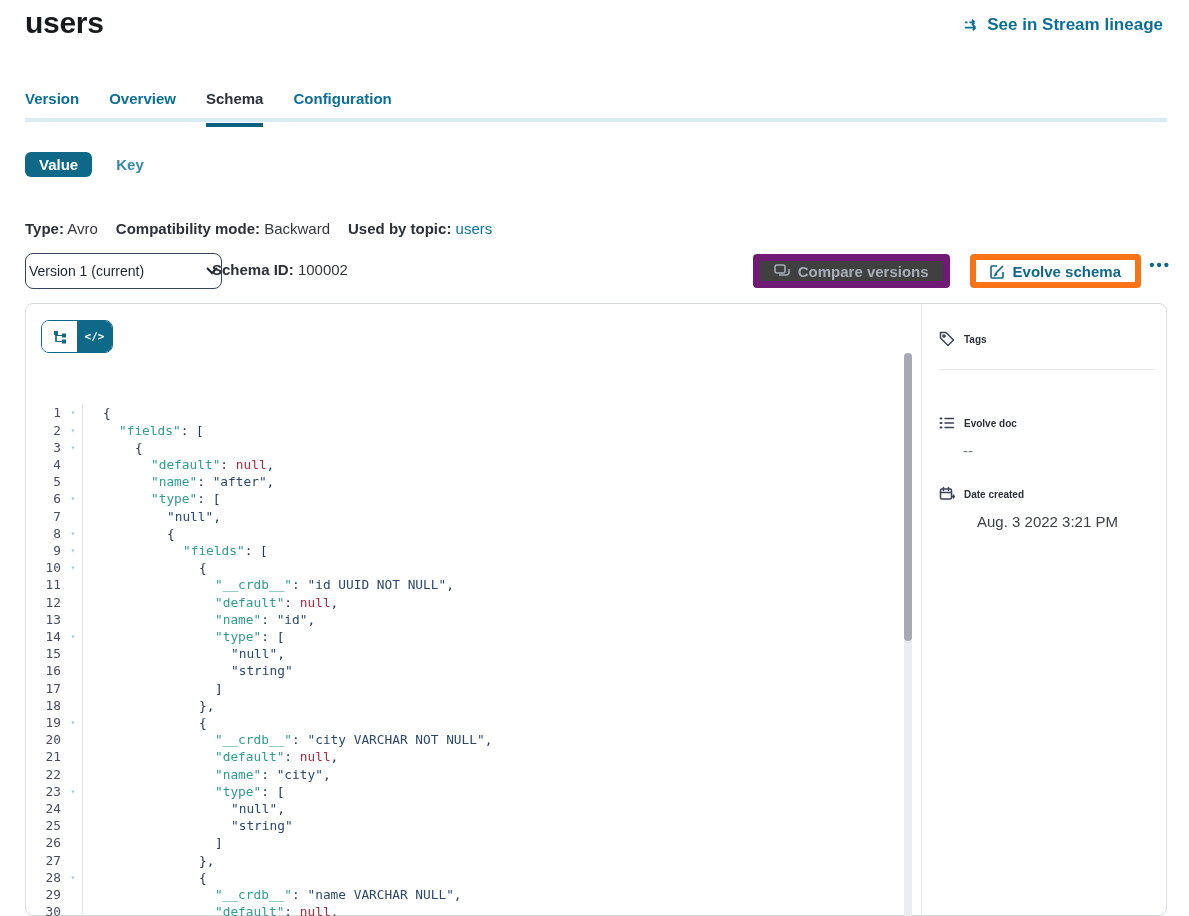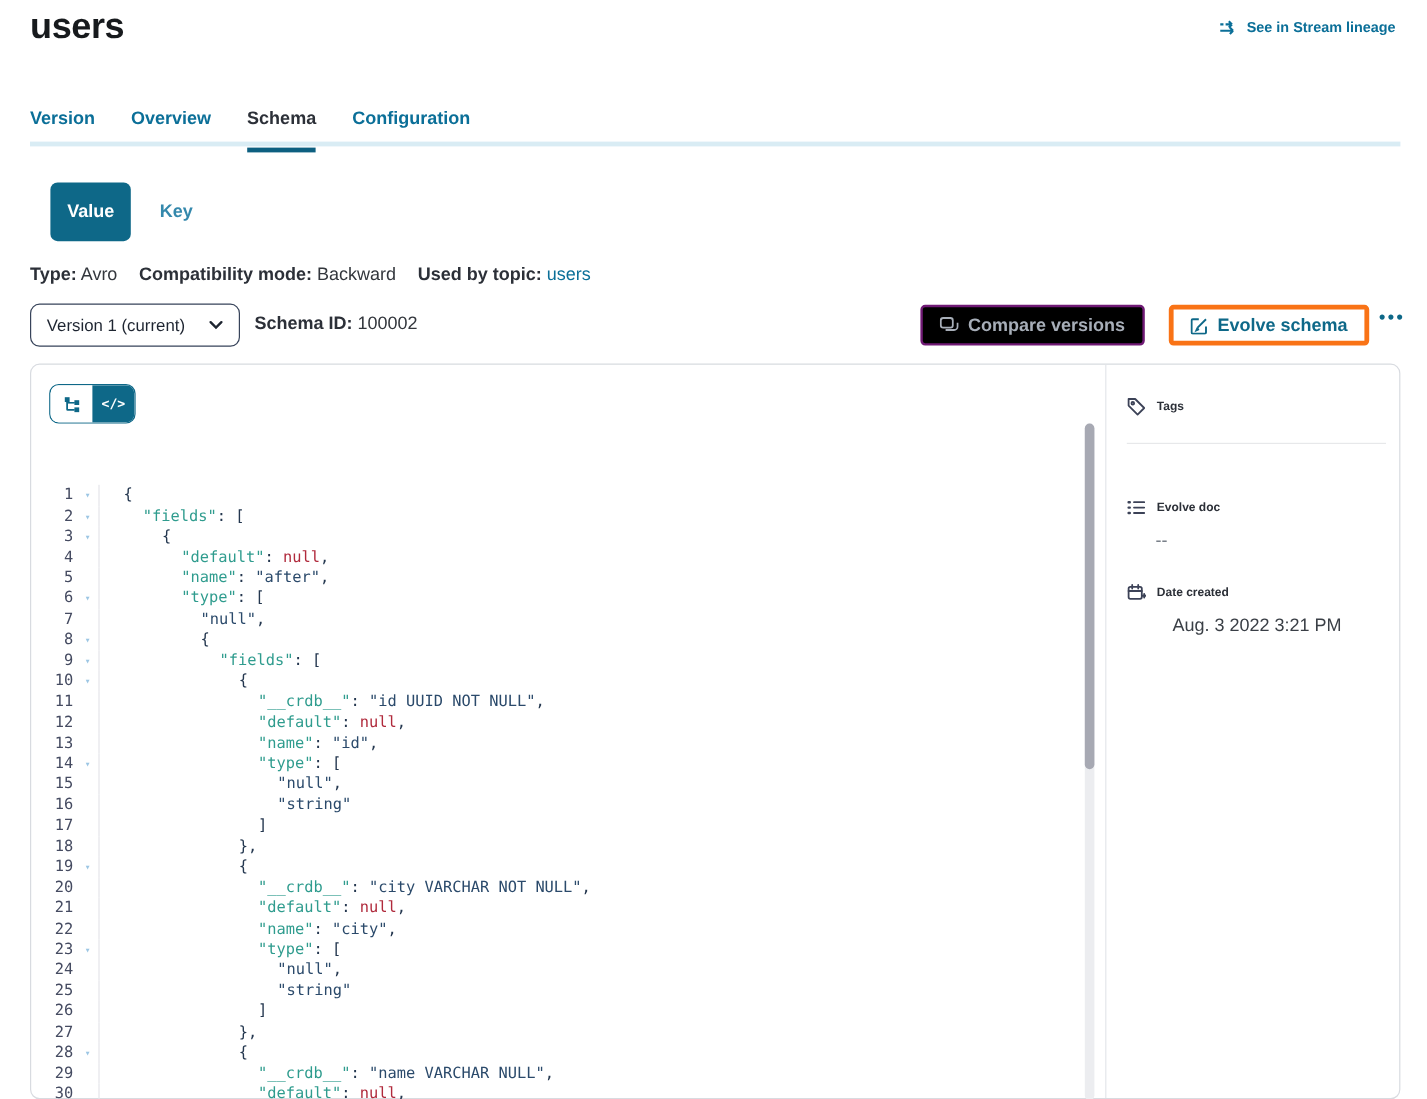--- a/index.html
+++ b/index.html
@@ -6,52 +6,52 @@
   html,body { background:#fff; }
   body {
     width:1189px; height:916px; position:relative; overflow:hidden;
     font-family:"Liberation Sans", sans-serif; color:#33373d;
   }
   .abs { position:absolute; }
 
   
   .page-title { left:25px; top:6px; font-size:30px; font-weight:800; color:#171a1d; letter-spacing:-0.3px; }
   .lineage-link { right:26px; top:15px; display:flex; align-items:center; gap:7px;
-    color:#0b6f98; font-size:12px; font-weight:700; cursor:pointer;justify-content:space-between; }
+    color:#0b6f98; font-size:17px; font-weight:700; cursor:pointer;justify-content:space-between; }
 
   
   .tabs { left:25px; top:90px; display:flex; gap:30px; font-size:15px; font-weight:600; }
   .tab { color:#0b6f98; padding-bottom:16px; position:relative; cursor:pointer; }
   .tab.active { color:#2c3038; }
   .tab.active::after { content:""; position:absolute; left:0; right:0; bottom:-4px; height:4px; background:#0d5f80; z-index:2; }
   .tabbar-underline { left:25px; top:118px; width:1142px; height:4px; background:#d9ecf4; }
 
   
   .vk-row { left:25px; top:152px; display:flex; align-items:center; gap:24px; }
   .btn-value { background:#0e6888; color:#fff; font-size:15px; font-weight:600;
-    border:none; border-radius:6px; padding:16px 14px; cursor:pointer;margin-left:17px; }
+    border:none; border-radius:6px; padding:4px 14px; cursor:pointer; }
   .btn-key { color:#3488ac; font-size:15px; font-weight:600; background:none; border:none; cursor:pointer; }
 
   
   .meta-row { left:25px; top:220px; display:flex; gap:18px; font-size:15px; color:#33373d; }
   .meta-item b { font-weight:700; color:#2c3038;margin-top:28px; }
   .meta-link { color:#0b6f98; cursor:pointer; }
 
   
-  .version-select { left:25px; top:253px; width:175px; height:36px; border:1px solid #37435a;
+  .version-select { left:25px; top:253px; width:197px; height:36px; border:1px solid #37435a;
     border-radius:8px; display:flex; align-items:center; justify-content:space-between;
-    padding:0 13px; font-size:14px; color:#1e2531; cursor:pointer; background:#fff; }
+    padding:0 3px; font-size:14px; color:#1e2531; cursor:pointer; background:#fff; }
   .schema-id { left:212px; top:261px; font-size:15px; }
   .schema-id b { font-weight:700; color:#2c3038; }
   .right-actions { right:48px; top:254px; display:flex; align-items:center; gap:20px; }
   .btn-compare { display:flex; align-items:center; gap:8px; height:34px; padding:0 14px;
-    border:2px solid #701a75; border-radius:4px; background:#000000; color:#a7aeb8;
+    border:7px solid #701a75; border-radius:4px; background:#404040; color:#a7aeb8;
     font-size:15px; font-weight:600; cursor:default; }
   .btn-evolve { display:flex; align-items:center; gap:8px; height:34px; padding:0 14px;
-    border:4px solid #f97316; border-radius:4px; background:#fff; color:#0e6888;
+    border:6px solid #f97316; border-radius:4px; background:#fff; color:#0e6888;
     font-size:15px; font-weight:700; cursor:pointer; }
   .more-btn { right:18px; top:256px; color:#0e6888; font-size:15px; font-weight:800;
     letter-spacing:2px; cursor:pointer; background:none; border:none; }
 
   
   .card { left:25px; top:303px; width:1142px; height:613px; border:1px solid #d8dbe0; border-radius:8px; background:#fff; }
   .card-divider { position:absolute; left:895px; top:0; bottom:0; width:1px; background:#e4e6ea; }
 
   
   .view-toggle { position:absolute; left:15px; top:16px; display:flex; border-radius:8px; overflow:hidden; border:1px solid #0e6888; }

